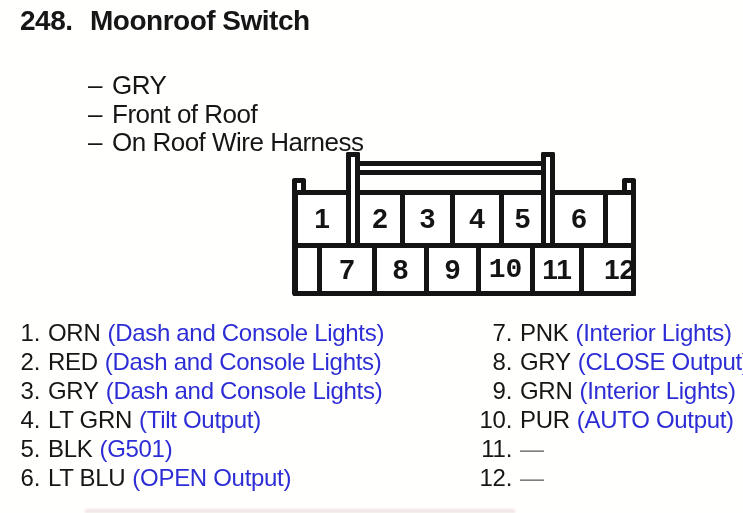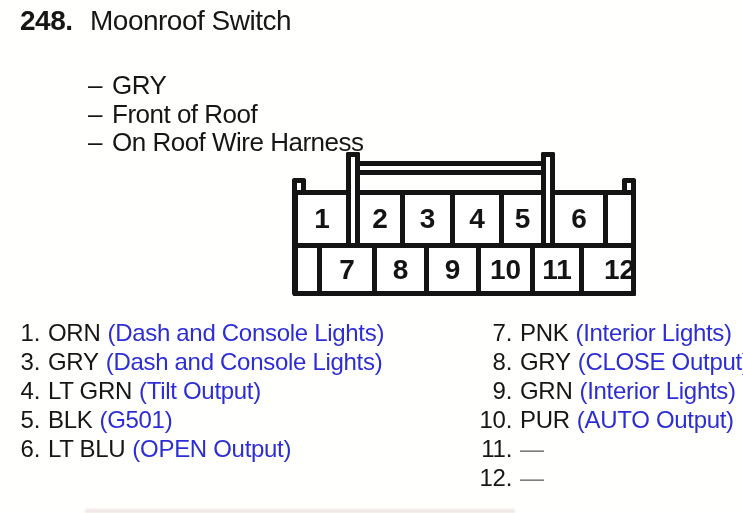--- a/index.html
+++ b/index.html
@@ -10,21 +10,21 @@
   }
   html,body{margin:0;padding:0;}
   body{background:#ffffff;font-family:"Liberation Sans", sans-serif;}
   .page{
     position:relative;width:743px;height:513px;background:#fffffe;
     overflow:hidden;color:var(--text-black);
   }
 
   
   .sec-num{position:absolute;left:20px;top:5px;font-size:28px;font-weight:bold;letter-spacing:-0.5px;}
-  .sec-title{position:absolute;left:90px;top:5px;font-size:28px;font-weight:normal;letter-spacing:-0.5px;}
+  .sec-title{position:absolute;left:90px;top:5px;font-size:28px;font-weight:bold;letter-spacing:-0.5px;}
 
   .bullets{position:absolute;left:88px;top:34px;font-size:26px;letter-spacing:-0.5px;line-height:28.5px;margin-top:37px;}
   .bullet .dash{display:inline-block;width:24px;}
 
   
   .connector{position:absolute;left:292px;top:150px;width:346px;height:148px;}
   .connector *{box-sizing:border-box;}
   .shell{
     position:absolute;left:0;top:40px;width:344px;height:106px;
     border:5px solid var(--line);background:#fff;border-radius:3px;
@@ -57,21 +57,21 @@
   .c2{left:63px;width:50px;}
   .c3{left:108px;width:55px;}
   .c4{left:158px;width:54px;}
   .c5{left:207px;width:47px;}
   .c6{left:258px;width:58px;}
   .cblank-t{left:311px;width:33px;}
   .cblank-b{left:1px;width:29px;}
   .c7{left:25px;width:60px;}
   .c8{left:80px;width:57px;}
   .c9{left:132px;width:57px;}
-  .c10{left:184px;width:59px;}
+  .c10{left:184px;width:59px;font-family:Liberation Mono, monospace;}
   .c11{left:238px;width:54px;}
   .c12{left:287px;width:57px;padding-left:24px;}
 
   
   .pin-col{position:absolute;top:318px;font-size:24px;letter-spacing:-0.3px;line-height:29px;white-space:nowrap;}
   .col-left{left:14px;}
   .col-right{left:478px;}
   .pin-row{height:29px;}
   .pnum{display:inline-block;text-align:right;margin-right:8px;color:var(--text-black);}
   .col-left .pnum{width:26px;}
@@ -127,20 +127,21 @@
     <div class="cell row-bottom c10">10</div>
     <div class="cell row-bottom c11">11</div>
     <div class="cell row-bottom c12">12</div>
 
     <div class="prong prong-left"></div>
     <div class="prong prong-right"></div>
   </div>
 
   <div class="pin-col col-left">
     <div class="pin-row"><span class="pnum">1.</span><span class="wire">ORN</span><span class="desc">(Dash and Console Lights)</span></div>
+    <div class="pin-row"><span class="pnum">2.</span><span class="wire">RED</span><span class="desc">(Dash and Console Lights)</span></div>
     <div class="pin-row"><span class="pnum">3.</span><span class="wire">GRY</span><span class="desc">(Dash and Console Lights)</span></div>
     <div class="pin-row"><span class="pnum">4.</span><span class="wire">LT GRN</span><span class="desc">(Tilt Output)</span></div>
     <div class="pin-row"><span class="pnum">5.</span><span class="wire">BLK</span><span class="desc">(G501)</span></div>
     <div class="pin-row"><span class="pnum">6.</span><span class="wire">LT BLU</span><span class="desc">(OPEN Output)</span></div>
   </div>
 
   <div class="pin-col col-right">
     <div class="pin-row"><span class="pnum">7.</span><span class="wire">PNK</span><span class="desc">(Interior Lights)</span></div>
     <div class="pin-row"><span class="pnum">8.</span><span class="wire">GRY</span><span class="desc">(CLOSE Output)</span></div>
     <div class="pin-row"><span class="pnum">9.</span><span class="wire">GRN</span><span class="desc">(Interior Lights)</span></div>

